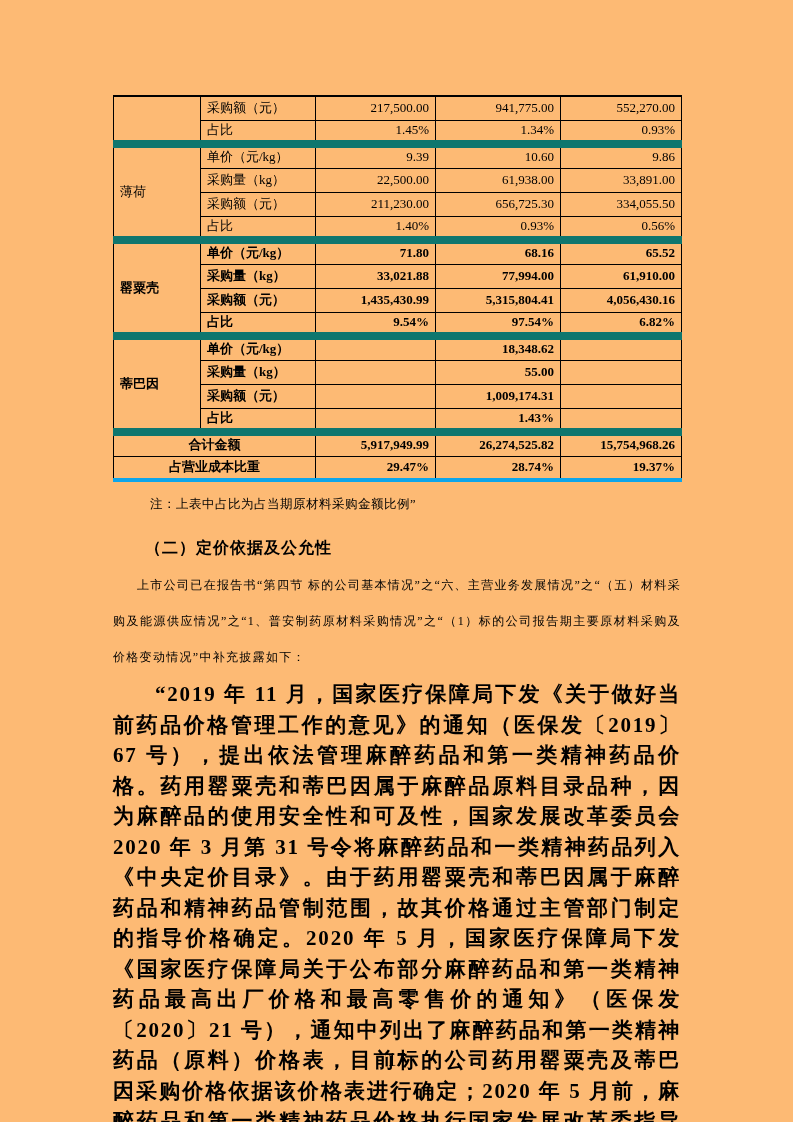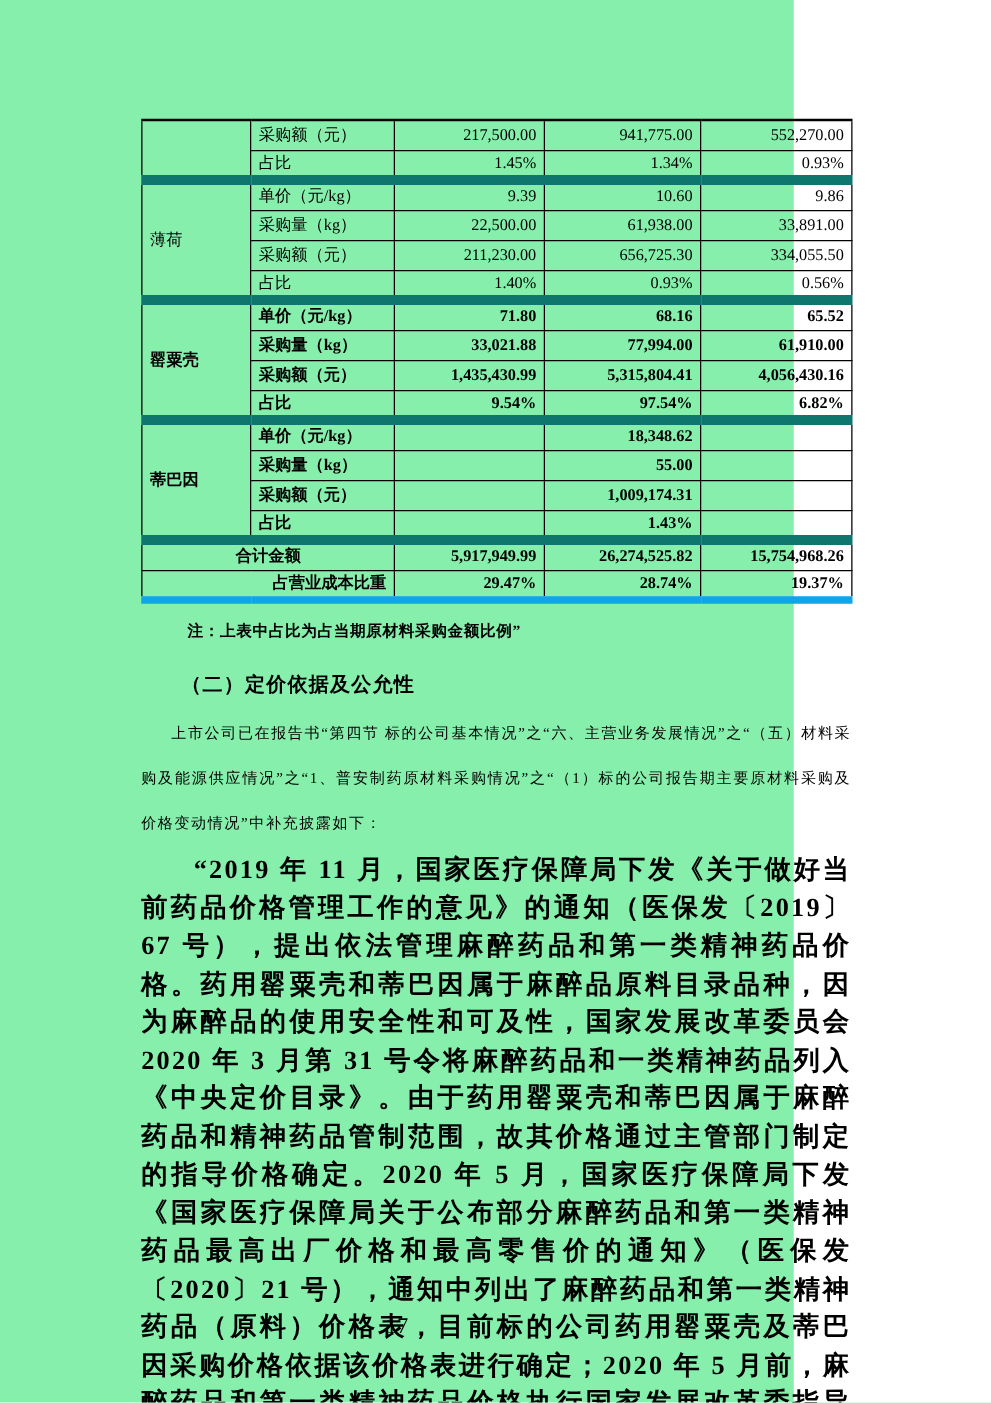--- a/index.html
+++ b/index.html
@@ -5,22 +5,22 @@
   * { margin:0; padding:0; box-sizing:border-box; }
   html,body { background:#ffffff; }
   body {
     width:793px; height:1122px;
     font-family:"Liberation Serif","DejaVu Serif",serif;
     color:#000;
     overflow:hidden;
   }
   .page {
     position:relative;
-    width:635px; height:1122px;
-    background:#86efac;
+    width:793px; height:1122px;
+    background:#fdba74;
   }
   .content {
     position:absolute;
     left:113px; top:95px;
     width:568px;
   }
   
   table.data-table {
     width:568px;
     border-collapse:collapse;
@@ -31,33 +31,33 @@
   table.data-table td {
     border:1px solid #000;
     height:24px;
     padding:0 6px;
     line-height:1.15;
     vertical-align:middle;
     overflow:hidden;
     white-space:nowrap;
   }
   table.data-table tbody tr:first-child td { border-top:2px solid #000; }
-  table.data-table tbody tr:last-child  td { border-bottom:6px solid #0ea5e9;text-align:right; }
+  table.data-table tbody tr:last-child  td { border-bottom:4px solid #0ea5e9; }
   table.data-table tr.group-start td { border-top:8px solid #0f766e; }
   td.mat { text-align:left; padding-left:5px; }
   td.lbl { text-align:left; padding-left:7px; }
   td.val { text-align:right; padding-right:6px; }
   td.total-label { text-align:center; font-weight:700; }
   tr.bold td { font-weight:700; }
   
   .note {
     margin-top:14px;
     padding-left:37px;
     font-size:12.5px;
-    font-weight:700;
+    font-weight:400;
     letter-spacing:0.5px;
   }
   .heading {
     margin-top:24px;
     font-size:16px;
     font-weight:700;
     text-indent:2em;
     letter-spacing:1px;
     line-height:22px;
   }

